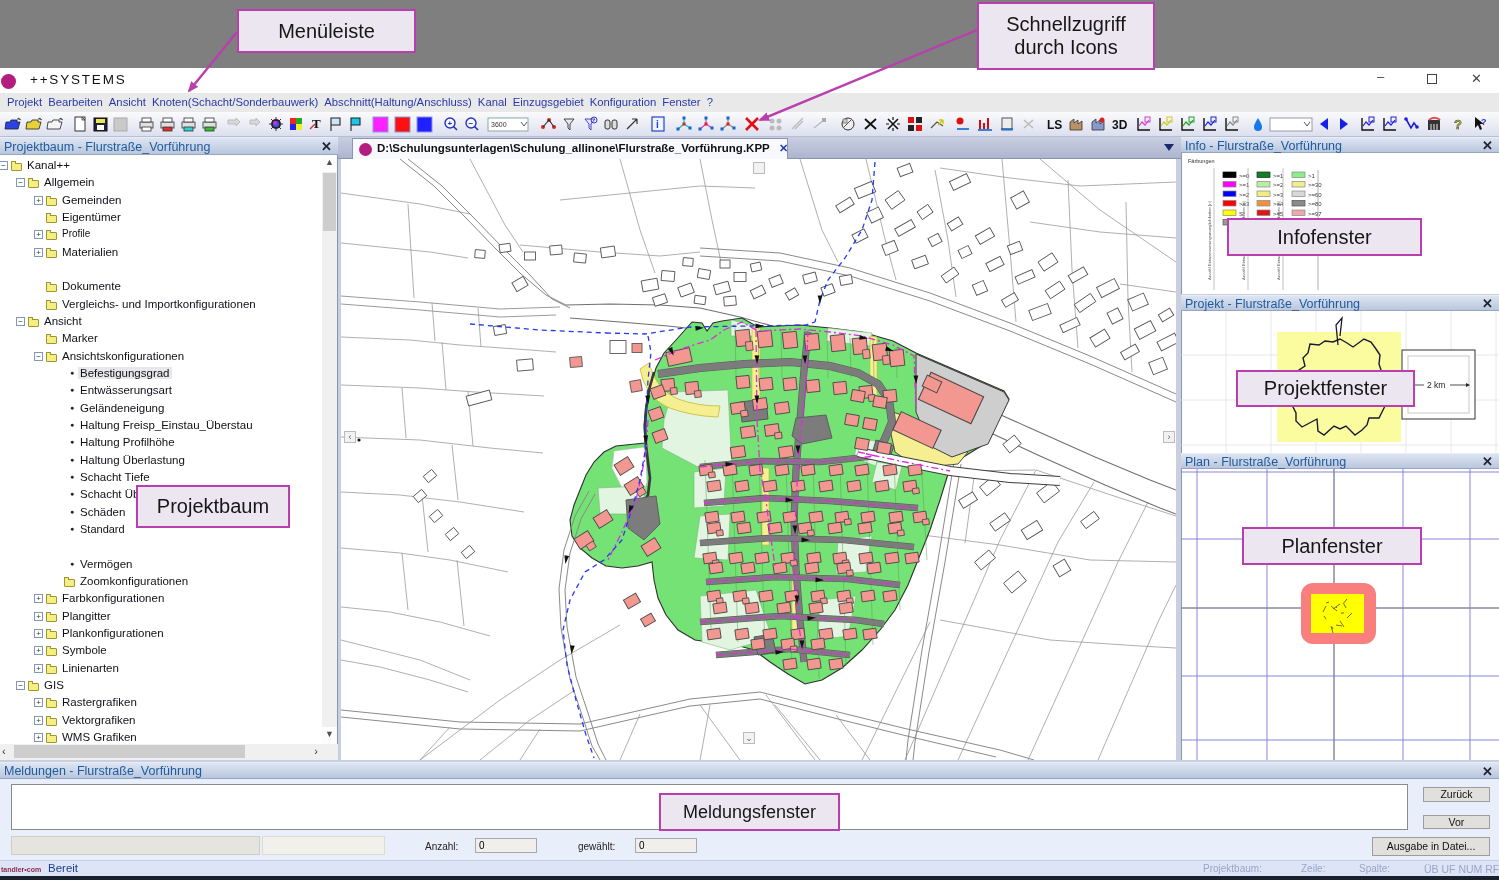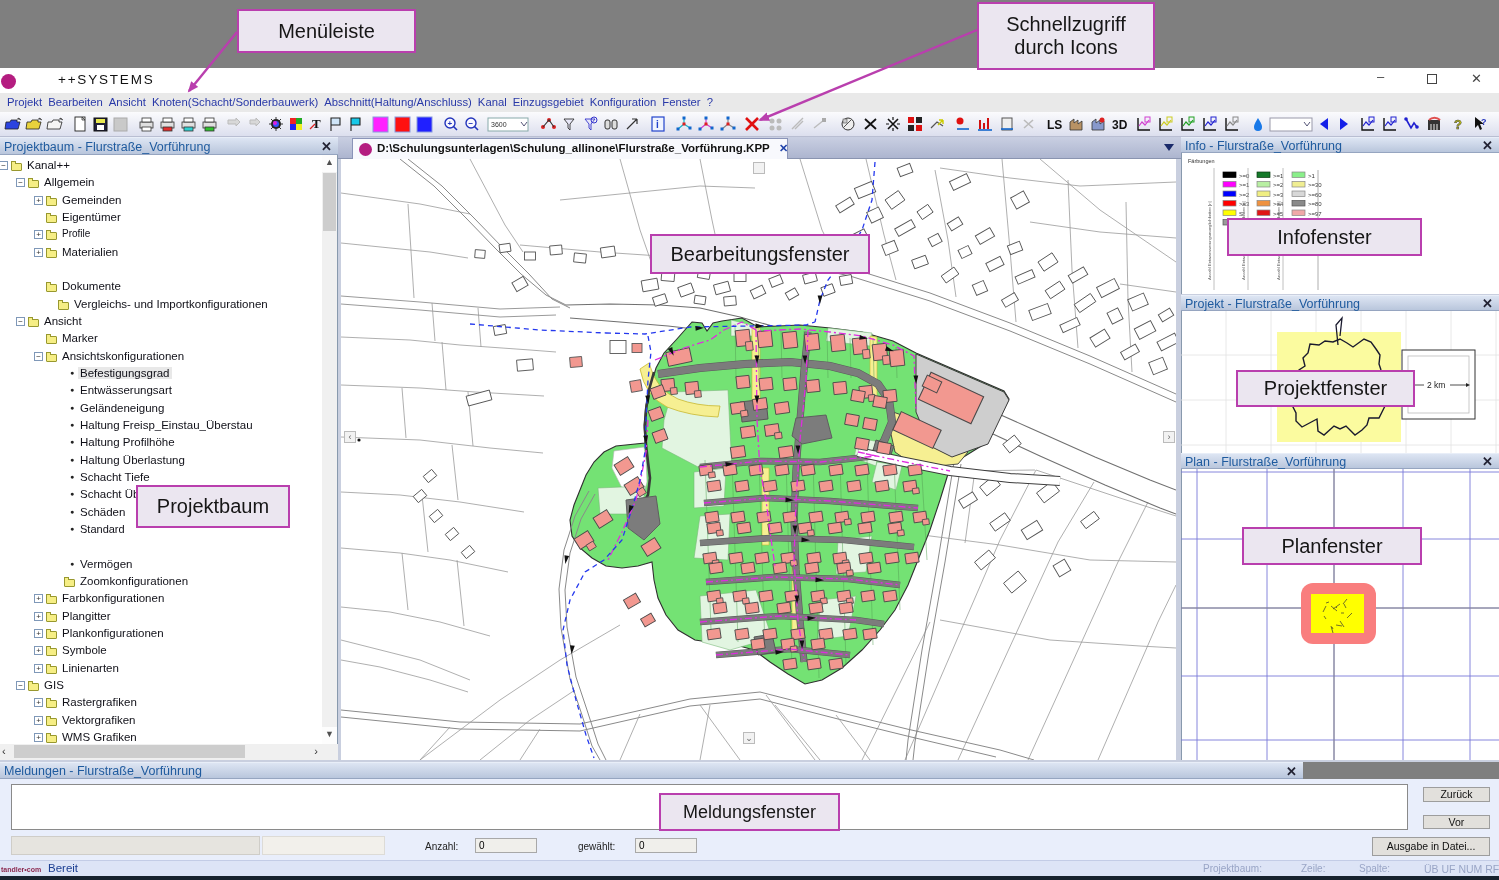--- a/index.html
+++ b/index.html
@@ -11,21 +11,21 @@
 .hdr .x{position:absolute;right:6px;top:1px;color:#223;font-size:13px;font-weight:bold;}
 .ann{position:absolute;background:#ebe6f0;border:2px solid #b93fae;color:#161616;
   display:flex;align-items:center;justify-content:center;text-align:center;
   font-size:20px;z-index:40;line-height:1.15;}
 .btn{position:absolute;background:#e2e0dc;border:1px solid #9d9d9d;color:#111;
   font-size:10.5px;text-align:center;}
 </style></head><body>
 <div id="page">
     <div class="abs" style="left:0;top:68px;width:1499px;height:25px;background:#fff;">
       <div class="abs" style="left:1px;top:6px;width:15px;height:15px;border-radius:50%;background:#b41d80;"></div>
-      <div class="abs" style="left:30px;top:4px;font-size:13.5px;color:#111;letter-spacing:1.8px;margin-left:28px;">++SYSTEMS</div>
+      <div class="abs" style="left:30px;top:4px;font-size:13.5px;color:#111;letter-spacing:1.8px;">++SYSTEMS</div>
       <div class="abs" style="left:1377px;top:3px;width:110px;color:#444;font-size:13px;">
         <span style="position:absolute;left:0px;top:-2px;">–</span>
         <span style="position:absolute;left:50px;top:3px;width:10px;height:10px;border:1.3px solid #444;"></span>
         <span style="position:absolute;left:94px;top:0px;">✕</span>
       </div>
     </div>
     <div class="abs" style="left:0;top:93px;width:1499px;height:19px;background:#e9e9e9;color:#2939a8;font-size:11.3px;padding:3px 0 0 7px;white-space:nowrap;"><span style="margin-right:6px;">Projekt</span><span style="margin-right:6px;">Bearbeiten</span><span style="margin-right:6px;">Ansicht</span><span style="margin-right:6px;">Knoten(Schacht/Sonderbauwerk)</span><span style="margin-right:6px;">Abschnitt(Haltung/Anschluss)</span><span style="margin-right:6px;">Kanal</span><span style="margin-right:6px;">Einzugsgebiet</span><span style="margin-right:6px;">Konfiguration</span><span style="margin-right:6px;">Fenster</span><span style="margin-right:6px;">?</span></div>
     <div class="abs" style="left:0;top:112px;width:1499px;height:25px;background:linear-gradient(#fbfbfd,#dcdfee);border-bottom:1px solid #b9bed2;">
       <svg width="1499" height="25" style="position:absolute;left:0;top:1px;">
         <g transform="translate(4 3)">
@@ -342,21 +342,21 @@
           <span style="position:absolute;left:34px;top:3px;width:9px;height:9px;border:1px solid #7f98b8;background:#fff;font-size:8px;line-height:7px;text-align:center;color:#333;">+</span>
           <span style="position:absolute;left:46px;top:4.5px;width:11px;height:8px;background:#f6ee85;border:1px solid #98982f;border-radius:1px;"></span>
           <span style="position:absolute;left:46px;top:2.5px;width:5px;height:3px;background:#f6ee85;border:1px solid #98982f;border-bottom:none;"></span>
           <span style="position:absolute;left:60px;top:1px;font-size:11.5px;color:#101018;white-space:nowrap;padding:0 2px;">Materialien</span>
         </div>
         <div style="position:absolute;left:0;top:121px;width:320px;height:17px;">
           <span style="position:absolute;left:46px;top:4.5px;width:11px;height:8px;background:#f6ee85;border:1px solid #98982f;border-radius:1px;"></span>
           <span style="position:absolute;left:46px;top:2.5px;width:5px;height:3px;background:#f6ee85;border:1px solid #98982f;border-bottom:none;"></span>
           <span style="position:absolute;left:60px;top:1px;font-size:11.5px;color:#101018;white-space:nowrap;padding:0 2px;">Dokumente</span>
         </div>
-        <div style="position:absolute;left:12px;top:139px;width:320px;height:17px;">
+        <div style="position:absolute;left:0;top:139px;width:320px;height:17px;">
           <span style="position:absolute;left:46px;top:4.5px;width:11px;height:8px;background:#f6ee85;border:1px solid #98982f;border-radius:1px;"></span>
           <span style="position:absolute;left:46px;top:2.5px;width:5px;height:3px;background:#f6ee85;border:1px solid #98982f;border-bottom:none;"></span>
           <span style="position:absolute;left:60px;top:1px;font-size:11.5px;color:#101018;white-space:nowrap;padding:0 2px;">Vergleichs- und Importkonfigurationen</span>
         </div>
         <div style="position:absolute;left:0;top:156px;width:320px;height:17px;">
           <span style="position:absolute;left:16px;top:3px;width:9px;height:9px;border:1px solid #7f98b8;background:#fff;font-size:8px;line-height:7px;text-align:center;color:#333;">−</span>
           <span style="position:absolute;left:28px;top:4.5px;width:11px;height:8px;background:#f6ee85;border:1px solid #98982f;border-radius:1px;"></span>
           <span style="position:absolute;left:28px;top:2.5px;width:5px;height:3px;background:#f6ee85;border:1px solid #98982f;border-bottom:none;"></span>
           <span style="position:absolute;left:42px;top:1px;font-size:11.5px;color:#101018;white-space:nowrap;padding:0 2px;">Ansicht</span>
         </div>
@@ -1010,21 +1010,21 @@
       <line x1="1343" y1="604" x2="1347" y2="599" stroke="#333" stroke-width="0.7"></line>
       <line x1="1340" y1="604" x2="1333" y2="609" stroke="#333" stroke-width="0.7"></line>
       <line x1="1331" y1="606" x2="1337" y2="611" stroke="#333" stroke-width="0.7"></line>
       <line x1="1332" y1="627" x2="1333" y2="629" stroke="#333" stroke-width="0.7"></line>
       <line x1="1331" y1="626" x2="1333" y2="633" stroke="#333" stroke-width="0.7"></line>
       <line x1="1346" y1="608" x2="1344" y2="604" stroke="#333" stroke-width="0.7"></line>
       <line x1="1329" y1="602" x2="1326" y2="603" stroke="#333" stroke-width="0.7"></line>
       <line x1="1326" y1="619" x2="1324" y2="616" stroke="#333" stroke-width="0.7"></line>
       <line x1="1344" y1="613" x2="1341" y2="613" stroke="#333" stroke-width="0.7"></line>
     </svg>
-    <div class="abs hdr" style="left:0;top:762px;width:1303px;height:17px;">
+    <div class="abs hdr" style="left:0;top:762px;width:1499px;height:17px;">
       <span class="t" style="top:1px;">Meldungen - Flurstraße_Vorführung</span>
       <span class="x">✕</span>
     </div>
     <div class="abs" style="left:0;top:779px;width:1499px;height:81px;background:#e9eefb;"></div>
     <div class="abs" style="left:11px;top:784px;width:1397px;height:46px;background:#fff;border:1px solid #8a8a8a;"></div>
     <div class="btn" style="left:1423px;top:787px;width:67px;height:15px;">Zurück</div>
     <div class="btn" style="left:1423px;top:815px;width:67px;height:14px;">Vor</div>
     <div class="btn" style="left:1372px;top:837px;width:118px;height:19px;padding-top:2px;">Ausgabe in Datei...</div>
     <div class="abs" style="left:11px;top:836px;width:249px;height:19px;background:#e6e4df;border:1px solid #cfcdc8;"></div>
     <div class="abs" style="left:262px;top:836px;width:123px;height:19px;background:#f2f0eb;border:1px solid #dddbd6;"></div>
@@ -1036,21 +1036,20 @@
       <span class="abs" style="left:1px;top:5px;font-size:7px;color:#8c2a50;font-weight:bold;">tandler•com</span>
       <span class="abs" style="left:48px;top:1px;font-size:11.5px;color:#1c3f92;">Bereit</span>
       <span class="abs" style="left:1203px;top:2px;">Projektbaum:</span>
       <span class="abs" style="left:1301px;top:2px;">Zeile:</span>
       <span class="abs" style="left:1359px;top:2px;">Spalte:</span>
       <span class="abs" style="left:1424px;top:2px;font-size:10.5px;white-space:nowrap;">ÜB UF NUM RF</span>
     </div>
     <div class="abs" style="left:0;top:876px;width:1499px;height:4px;background:#17222e;"></div>
     <div class="ann" style="left:237px;top:9px;width:179px;height:44px;font-size:20px;">Menüleiste</div>
     <div class="ann" style="left:977px;top:2px;width:178px;height:68px;font-size:20px;">Schnellzugriff<br>durch Icons</div>
-    <div class="ann" style="left:650px;top:234px;width:220px;height:40px;font-size:20px;">Bearbeitungsfenster</div>
     <div class="ann" style="left:136px;top:485px;width:154px;height:43px;font-size:20px;">Projektbaum</div>
     <div class="ann" style="left:1227px;top:218px;width:195px;height:38px;font-size:20px;">Infofenster</div>
     <div class="ann" style="left:1242px;top:527px;width:180px;height:38px;font-size:20px;">Planfenster</div>
     <div class="ann" style="left:1236px;top:370px;width:179px;height:37px;font-size:20px;">Projektfenster</div>
     <div class="ann" style="left:659px;top:793px;width:181px;height:38px;font-size:18px;">Meldungsfenster</div>
     <svg class="abs" style="left:0;top:0;z-index:50;pointer-events:none;" width="1499" height="880">
       <defs>
         <marker id="ah" markerWidth="12" markerHeight="10" refX="9" refY="4.5" orient="auto" markerUnits="userSpaceOnUse">
           <path d="M0,0 L11,4.5 L0,9 Z" fill="#b93fae"></path>
         </marker>

